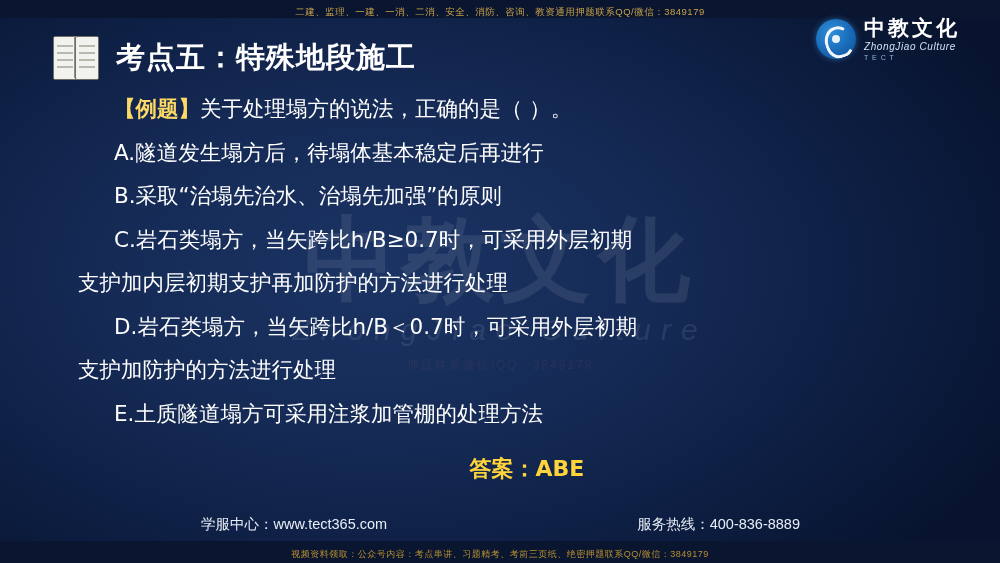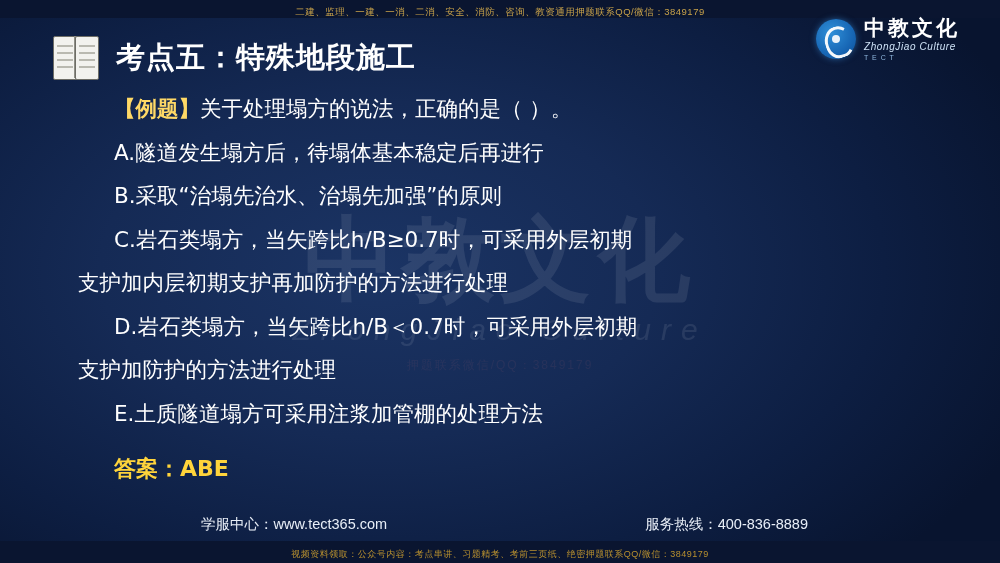--- a/index.html
+++ b/index.html
@@ -101,30 +101,30 @@
     position:absolute;left:78px;top:98px;right:60px;
     color:#ffffff;
     font-family:"DejaVu Sans","Liberation Sans",sans-serif;
   }
   .line{
     font-size:21.5px;line-height:1;margin-bottom:22px;white-space:nowrap;
   }
   .line.indent{padding-left:36px;}
   .q-tag{color:#ffd966;font-weight:bold;}
   .answer{
-    color:#ffd43b;font-size:22px;font-weight:bold;padding-left:36px;margin-top:30px;
+    color:#ffd43b;font-size:22px;font-weight:bold;padding-left:36px;margin-top:30px;text-align:center;
   }
 
   
   .footer{
     position:absolute;left:0;right:0;bottom:26px;height:22px;
     color:#e8eef7;font-size:14.5px;
   }
   .footer-left{position:absolute;left:186px;top:0;margin-left:15px;}
-  .footer-right{position:absolute;right:192px;top:0;}
+  .footer-right{position:absolute;right:200px;top:0;}
 </style>
 </head>
 <body>
 
 <div class="bg"></div>
 <div class="bg-top"></div>
 <div class="bg-bottom"></div>
 
 <div class="watermark">
   <div class="wm1">中教文化</div>

